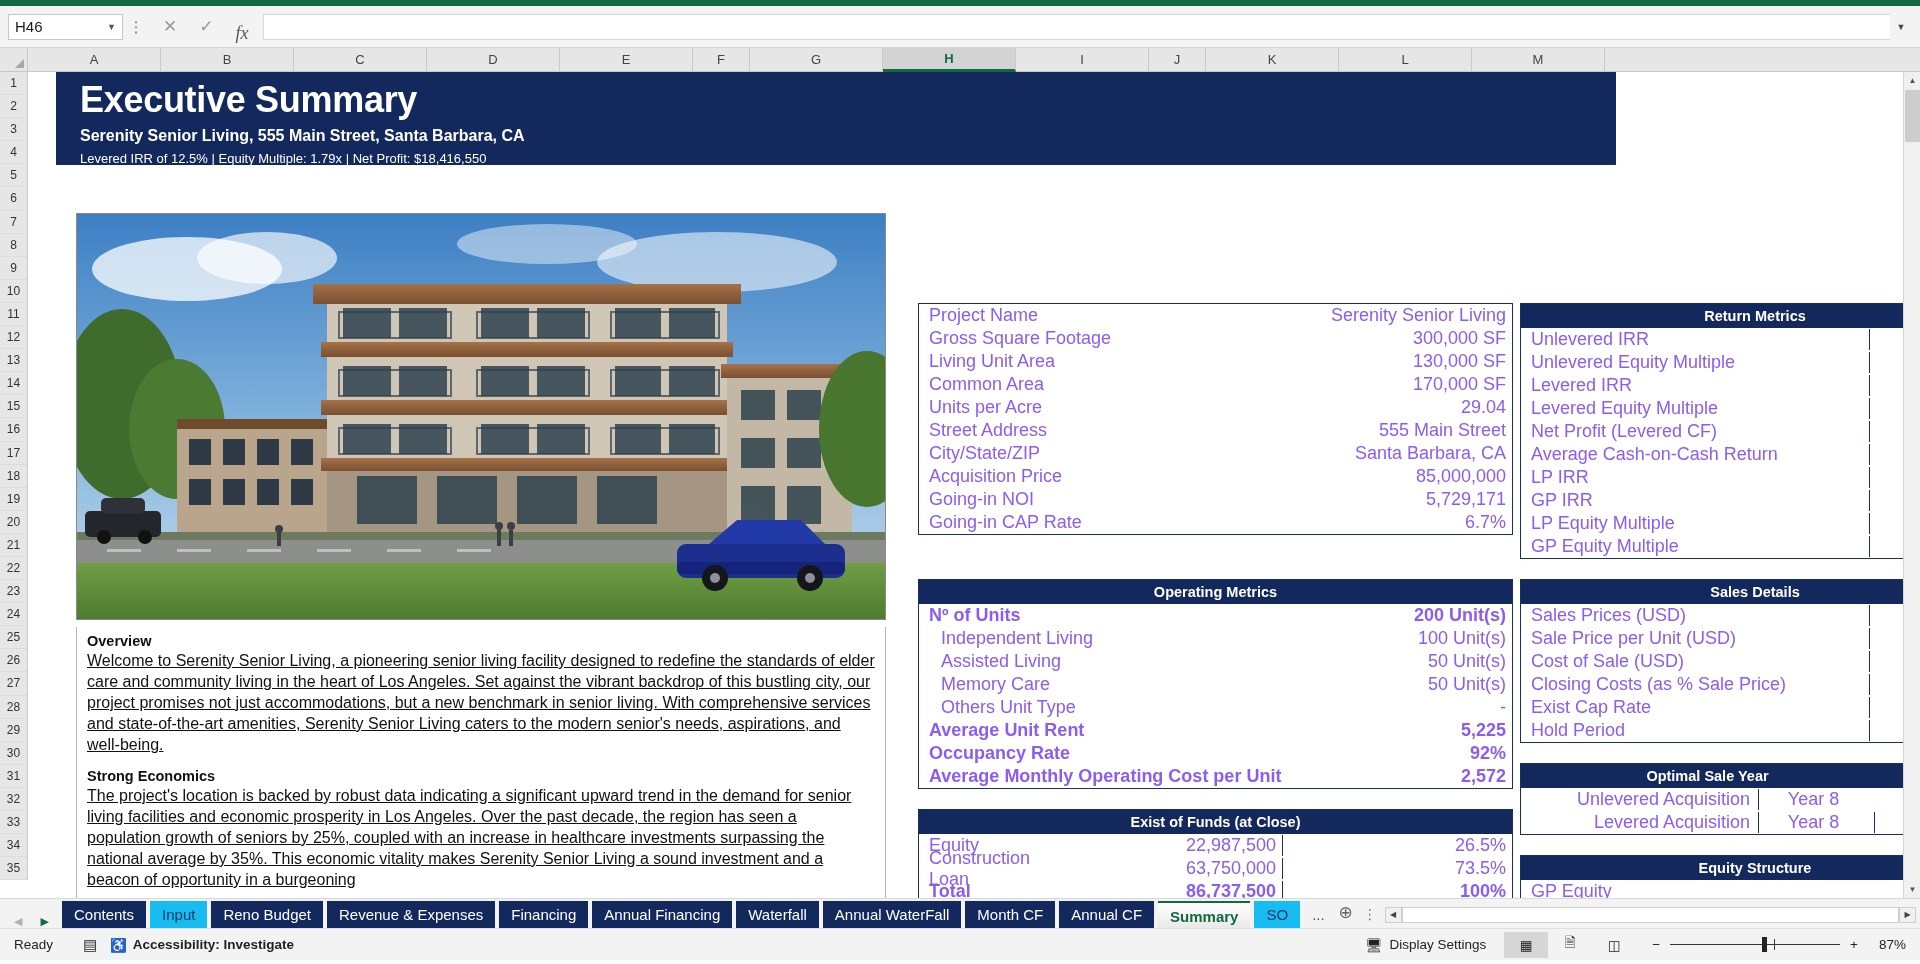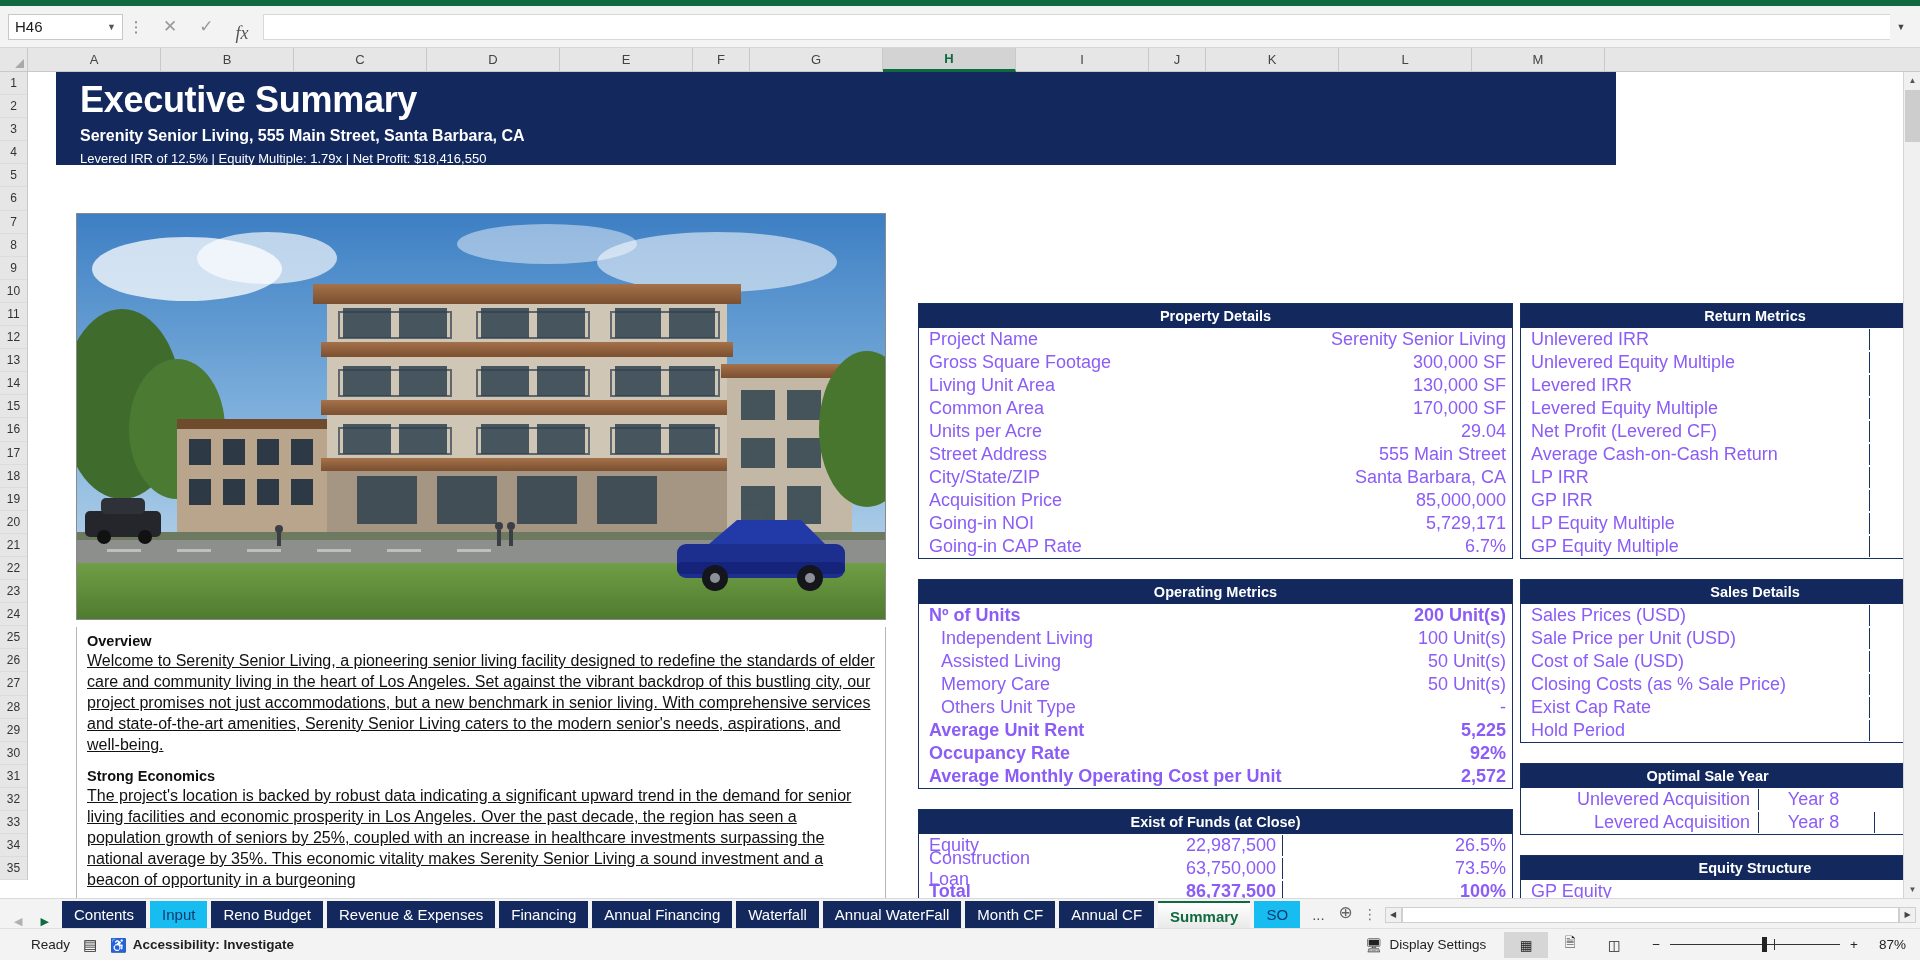--- a/index.html
+++ b/index.html
@@ -101,21 +101,21 @@
      font-size:17px; color:#666;}
   .tabdots{ width:22px; text-align:center; color:#777; line-height:27px; font-size:14px;}
   .hbar{ flex:1; display:flex; align-items:center; height:27px; padding:0 4px;}
   .hbar .arw{ width:17px; height:16px; background:#f0f0f0; border:1px solid #cfcfcf;
      font-size:8px; text-align:center; line-height:14px; color:#444;}
   .hbar .track{ flex:1; height:16px; background:#fff; border:1px solid #cfcfcf;}
 
   
   .status{ height:32px; background:#f3f3f3; display:flex; align-items:center;
      font-size:13.5px; color:#222; border-top:1px solid #e0e0e0; }
-  .status .ready{ padding-left:6px; width:70px;text-align:right;}
+  .status .ready{ padding-left:14px; width:70px;}
   .st-icon{ width:40px; text-align:center; font-size:15px;}
   .acc{ display:flex; align-items:center; gap:6px; font-weight:bold;}
   .spacer{ flex:1; }
   .disp{ display:flex; align-items:center; gap:7px; padding-right:18px;}
   .viewbtn{ width:44px; height:26px; display:flex; align-items:center;
      justify-content:center; }
   .viewbtn.on{ background:#d6d6d6; }
   .zoomctl{ display:flex; align-items:center; gap:10px; padding:0 16px;}
   .zoomline{ width:170px; height:1px; background:#333; position:relative;}
   .zoomline .knob{ position:absolute; left:92px; top:-7px; width:5px; height:15px;
@@ -355,21 +355,20 @@
 
       <div class="overview">
         <div class="ov-h">Overview</div>
         <div class="ov-p">Welcome to Serenity Senior Living, a pioneering senior living facility designed to redefine the standards of elder care and community living in the heart of Los Angeles. Set against the vibrant backdrop of this bustling city, our project promises not just accommodations, but a new benchmark in senior living. With comprehensive services and state-of-the-art amenities, Serenity Senior Living caters to the modern senior's needs, aspirations, and well-being.</div>
         <div class="ov-sp"></div>
         <div class="ov-h">Strong Economics</div>
         <div class="ov-p">The project's location is backed by robust data indicating a significant upward trend in the demand for senior living facilities and economic prosperity in Los Angeles. Over the past decade, the region has seen a population growth of seniors by 25%, coupled with an increase in healthcare investments surpassing the national average by 35%. This economic vitality makes Serenity Senior Living a sound investment and a beacon of opportunity in a burgeoning</div>
       </div>
 
       <div class="panel" style="left:862px; top:231px; width:595px;">
-        <div class="p-head">Property Details</div>
         <div id="pd-rows">
             <div class="prow">
               <div class="lbl">Project Name</div>
               <div class="val" style="width: 240px;">Serenity Senior Living</div>
             </div>
             <div class="prow">
               <div class="lbl">Gross Square Footage</div>
               <div class="val" style="width: 240px;">300,000 SF</div>
             </div>
             <div class="prow">

